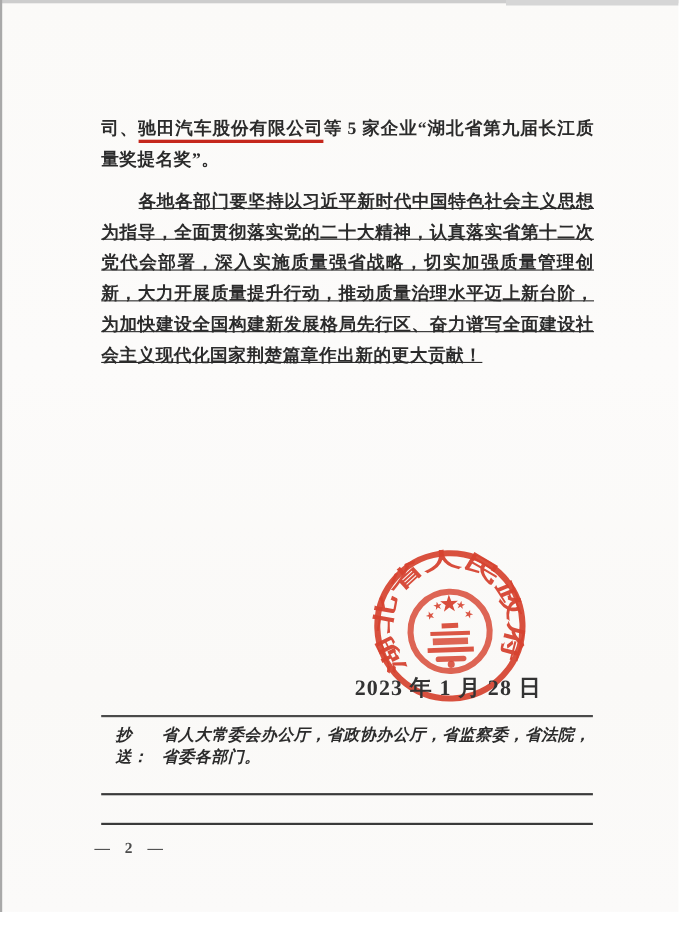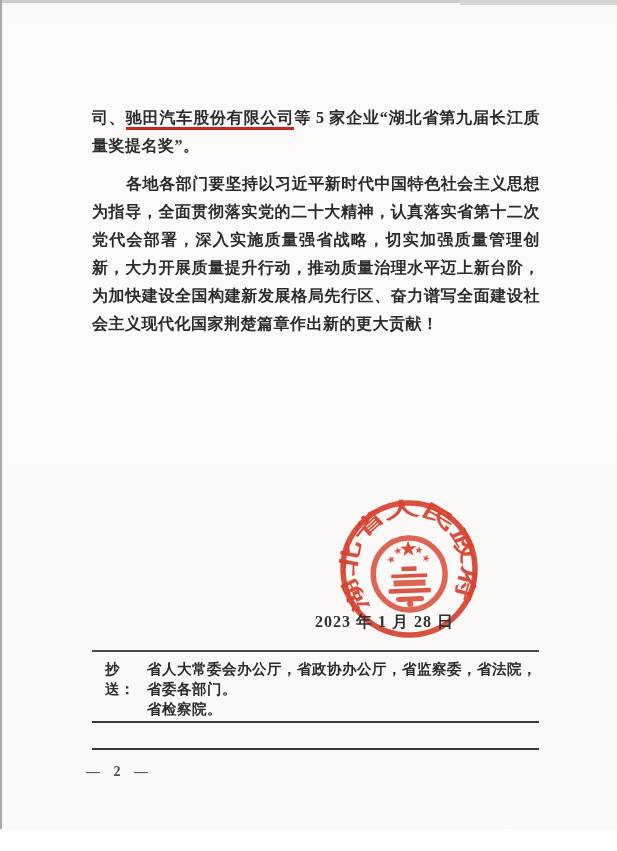--- a/index.html
+++ b/index.html
@@ -18,47 +18,47 @@
   .edge-topright{position:absolute;left:460px;top:0;width:157px;height:5px;background:#d6d6d6;}
 
   .body-text{
     position:absolute;left:92px;top:104px;width:448px;
     font-size:16px;line-height:28px;font-weight:600;
     text-align:justify;text-justify:inter-character;
     letter-spacing:0.5px;
   }
   .body-text p{margin:0;}
   .body-text p.p2{margin-top:6px;text-indent:34px;}
-  .body-text p.p3{margin-top:10px;text-indent:34px;}
+  .body-text p.p3{margin-top:10px;text-indent:34px;text-decoration:underline;}
   .company-underline{
     border-bottom:3px solid #c5271c;
     padding-bottom:1px;
   }
 
   .seal-wrap{
     position:absolute;left:337px;top:497px;width:144px;height:144px;
     mix-blend-mode:multiply;opacity:.95;
     transform:rotate(-2deg);
   }
   .seal-date{
     position:absolute;left:315px;top:612px;width:185px;
-    text-align:left;font-size:16px;font-weight:600;letter-spacing:1px;
+    text-align:center;font-size:20px;font-weight:600;letter-spacing:1px;
     color:#333;
   }
 
   .hr{position:absolute;left:92px;width:447px;background:#3a3a3a;}
   .hr1{top:650px;height:2px;background:#4a4a4a;}
   .hr2{top:721px;height:2px;}
   .hr3{top:748px;height:2px;}
 
   .cc-block{
     position:absolute;left:105px;top:659px;width:434px;
     font-size:14.5px;line-height:20px;font-weight:600;letter-spacing:0.5px;
   }
-  .cc-row{display:flex;}
+  .cc-row{display:flex;font-style:italic;}
   .cc-label{flex:0 0 42px;}
   .cc-lines{flex:1;}
   .cc-line{margin:0;}
 
   .issuer-row{
     position:absolute;left:105px;top:727px;width:433px;
     display:flex;justify-content:space-between;
     font-size:14.5px;line-height:20px;font-weight:600;letter-spacing:0.5px;
   }
 
@@ -114,21 +114,20 @@
   <div class="seal-date">2023 年 1 月 28 日</div>
 
   <div class="hr hr1"></div>
 
   <div class="cc-block">
     <div class="cc-row">
       <span class="cc-label">抄送：</span>
       <span class="cc-lines">
         <span class="cc-line" style="display:block">省人大常委会办公厅，省政协办公厅，省监察委，省法院，</span>
         <span class="cc-line" style="display:block">省委各部门。</span>
-        <span class="cc-line" style="display:block">省检察院。</span>
       </span>
     </div>
   </div>
 
   <div class="hr hr2"></div>
 
 
   <div class="hr hr3"></div>
 
   <div class="page-number">— 2 —</div>

